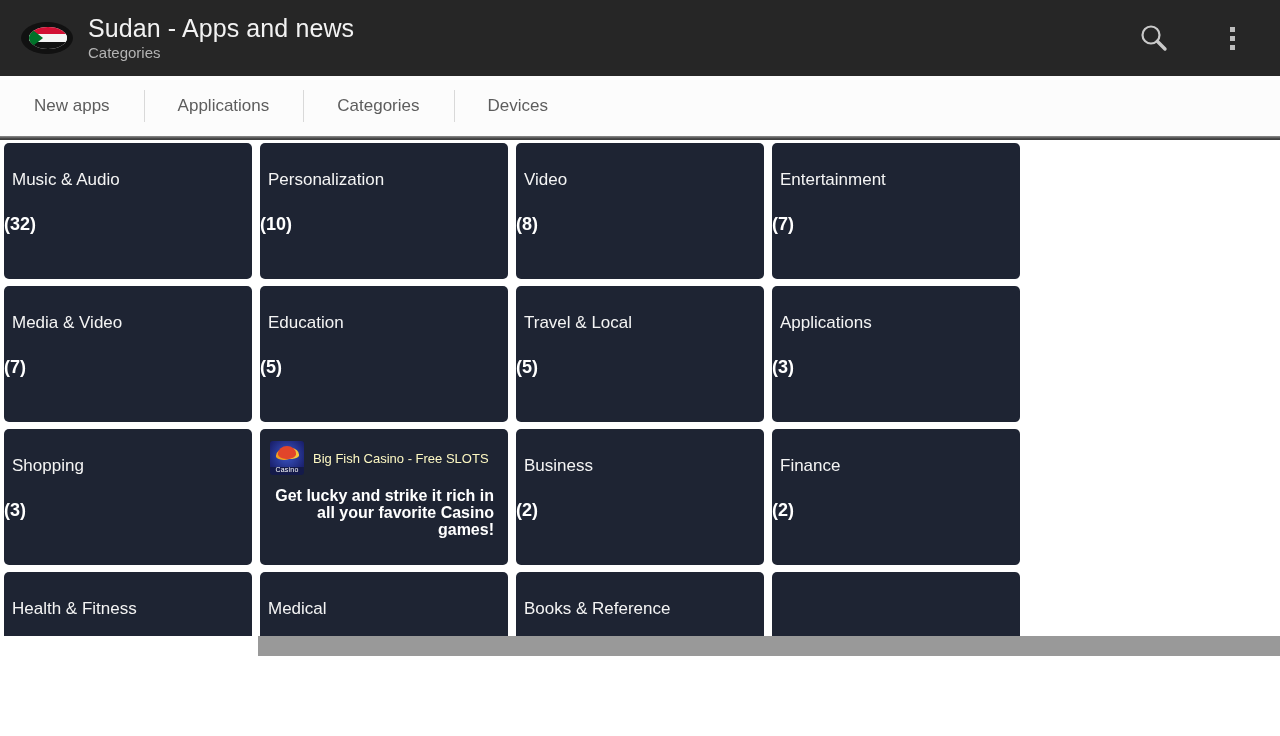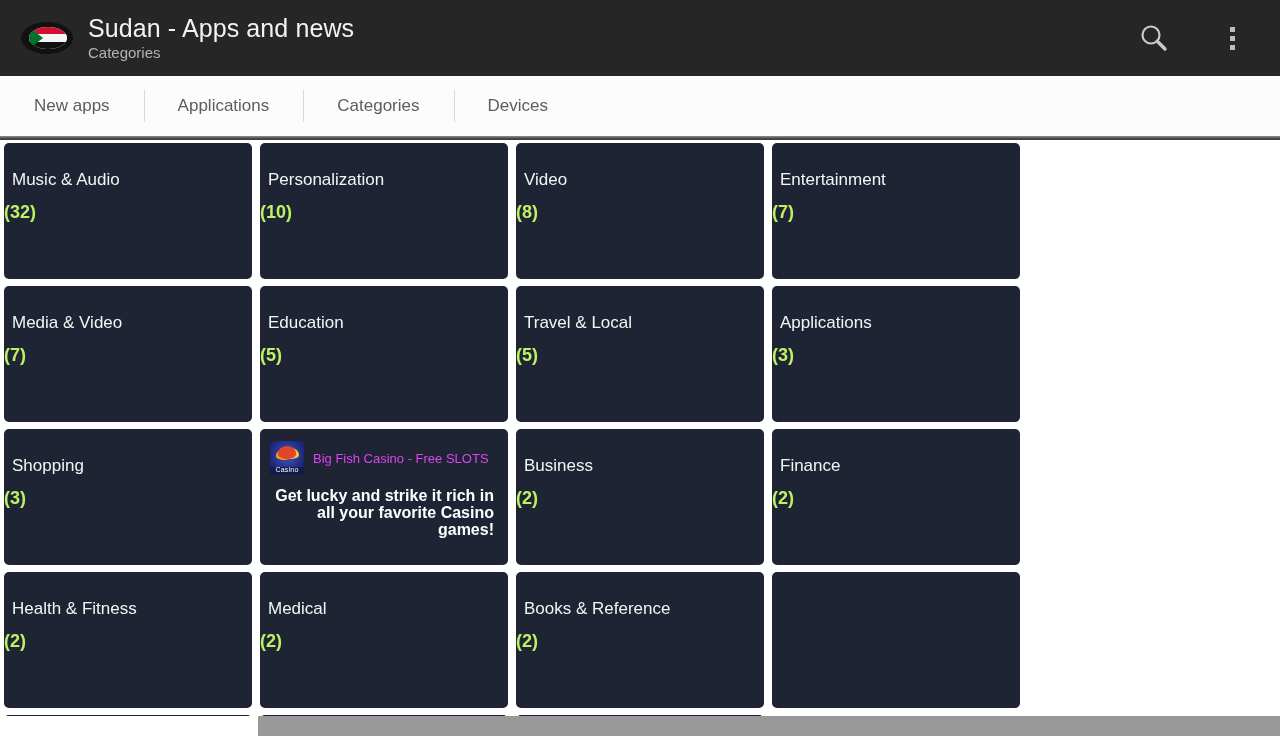--- a/index.html
+++ b/index.html
@@ -9,21 +9,21 @@
     width: 1280px;
     height: 736px;
     overflow: hidden;
     background: #ffffff;
     font-family: "Liberation Sans", sans-serif;
   }
 
   #app {
     position: relative;
     width: 1280px;
-    height: 736px;
+    height: 656px;
     overflow: hidden;
     background: #ffffff;
   }
 
   
   .actionbar {
     position: absolute;
     top: 0; left: 0;
     width: 1280px;
     height: 76px;
@@ -166,25 +166,25 @@
     color: #f4f4f4;
     font-size: 17px;
     line-height: 22px;
     font-weight: 400;
     padding: 0 8px;
     white-space: nowrap;
     overflow: hidden;
   }
   .tile-count {
     display: block;
-    color: #bef264;
+    color: #ffffff;
     font-size: 18px;
     line-height: 26px;
     font-weight: bold;
-    margin-top: 8px;
+    margin-top: 20px;
   }
 
   
   .tile.ad { padding-top: 12px; text-align: left; }
   .ad-head { display: flex; align-items: center; gap: 9px; padding: 0 10px; }
   .ad-icon {
     width: 34px; height: 34px;
     flex: 0 0 auto;
     border-radius: 3px;
     background: #141a4a;
@@ -203,21 +203,21 @@
   }
   .ad-icon .iconlabel {
     position: absolute; left: 0; right: 0; bottom: 2px;
     text-align: center;
     font-size: 7px;
     color: #ffffff;
     font-family: "Liberation Sans", sans-serif;
     letter-spacing: 0.2px;
   }
   .ad-title {
-    color: #d946ef;
+    color: #fef9c3;
     font-size: 13px;
     line-height: 17px;
     font-weight: 400;
     white-space: nowrap;
     overflow: hidden;
   }
   .ad-desc {
     color: #ffffff;
     font-size: 16px;
     line-height: 17px;

